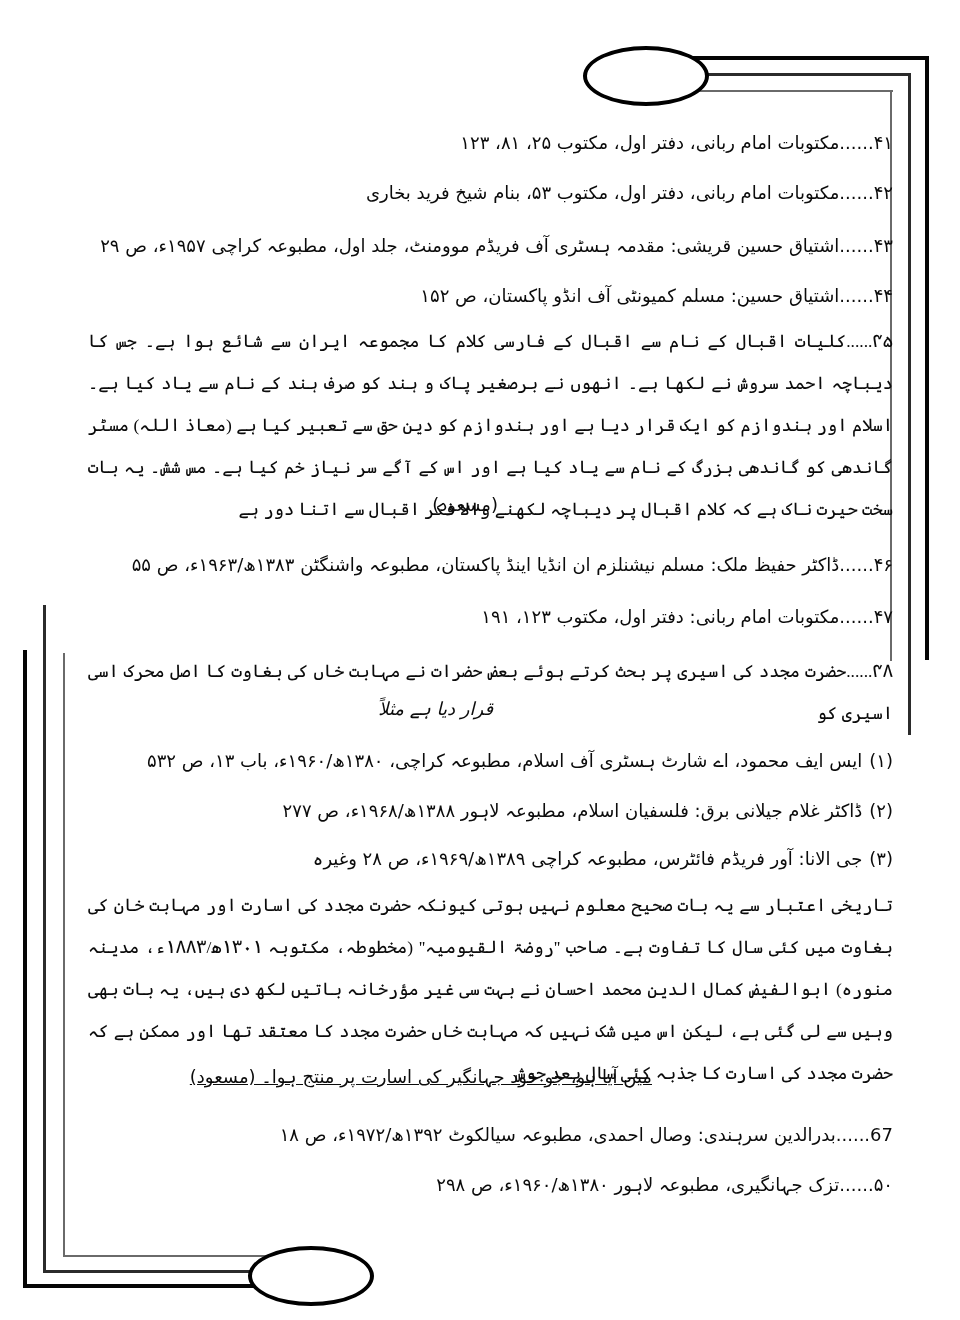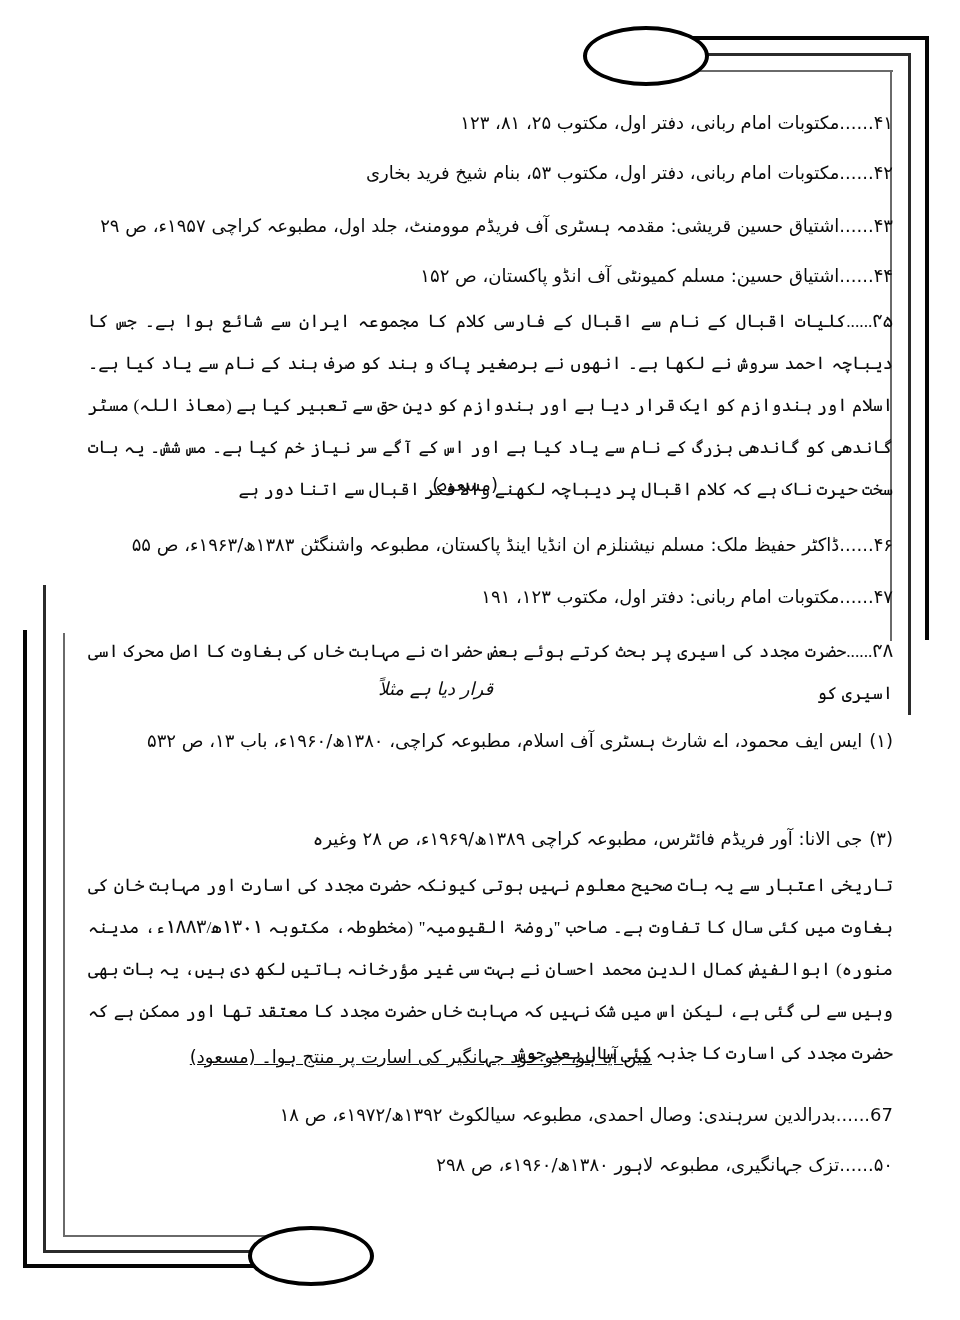--- a/index.html
+++ b/index.html
@@ -1,20 +1,20 @@
 <!DOCTYPE html>
 <html dir="rtl" lang="ur"><head>
 <meta charset="utf-8">
 <style>
   html,body{margin:0;padding:0;}
   body{
     width:960px;height:1320px;position:relative;background:#ffffff;
     font-family:"DejaVu Sans",sans-serif;color:#0b0b0b;overflow:hidden;
   }
-  .page{position:absolute;inset:0;direction:rtl;}
+  .page{position:absolute;inset:0;direction:rtl;margin-top:20px;}
   
   .hline,.vline{position:absolute;background:#000;}
   .ln-outer{background:#050505;}
   .ln-mid{background:#2b2b2b;}
   .ln-inner{background:#6a6a6a;}
   .medallion{
     position:absolute;width:118px;height:52px;background:#ffffff;
     border:4px solid #000;border-radius:50%;z-index:3;
   }
   
@@ -86,20 +86,23 @@
 
   <div class="para" style="top:630px">
     <span class="num">۴۸</span><span class="dots">......</span><span>حضرت مجدد کی اسیری پر بحث کرتے ہوئے بعض حضرات نے مہابت خاں کی بغاوت کا اصل محرک اسی اسیری کو</span>
   </div>
   <div class="trailer" style="top:678px;left:348px;width:145px;font-style:italic;">قرار دیا ہے مثلاً</div>
 
   <div class="fn" style="top:724px">
     <span class="num gap">(۱)</span><span>ایس ایف محمود، اے شارٹ ہسٹری آف اسلام، مطبوعہ کراچی، ۱۳۸۰ھ/۱۹۶۰ء، باب ۱۳، ص ۵۳۲</span>
   </div>
 
+  <div class="fn" style="top:774px">
+    <span class="num gap">(۲)</span><span>ڈاکٹر غلام جیلانی برق: فلسفیان اسلام، مطبوعہ لاہور ۱۳۸۸ھ/۱۹۶۸ء، ص ۲۷۷</span>
+  </div>
 
   <div class="fn" style="top:822px">
     <span class="num gap">(۳)</span><span>جی الانا: آور فریڈم فائٹرس، مطبوعہ کراچی ۱۳۸۹ھ/۱۹۶۹ء، ص ۲۸ وغیرہ</span>
   </div>
 
   <div class="para" style="top:864px">تاریخی اعتبار سے یہ بات صحیح معلوم نہیں ہوتی کیونکہ حضرت مجدد کی اسارت اور مہابت خان کی بغاوت میں کئی سال کا تفاوت ہے۔ صاحب ''روضۃ القیومیہ'' (مخطوطہ، مکتوبہ ۱۳۰۱ھ/۱۸۸۳ء، مدینہ منورہ) ابوالفیض کمال الدین محمد احسان نے بہت سی غیر مؤرخانہ باتیں لکھ دی ہیں، یہ بات بھی وہیں سے لی گئی ہے، لیکن اس میں شک نہیں کہ مہابت خاں حضرت مجدد کا معتقد تھا اور ممکن ہے کہ حضرت مجدد کی اسارت کا جذبہ کئی سال بعد جوش</div>
   <div class="trailer" style="top:1046px;left:318px;width:334px;text-decoration:underline;">میں آیا ہو، جو خود جہانگیر کی اسارت پر منتج ہوا۔ (مسعود)</div>
 
   <div class="fn" style="top:1098px">
     <span class="num">67</span><span class="dots">......</span><span>بدرالدین سرہندی: وصال احمدی، مطبوعہ سیالکوٹ ۱۳۹۲ھ/۱۹۷۲ء، ص ۱۸</span>

